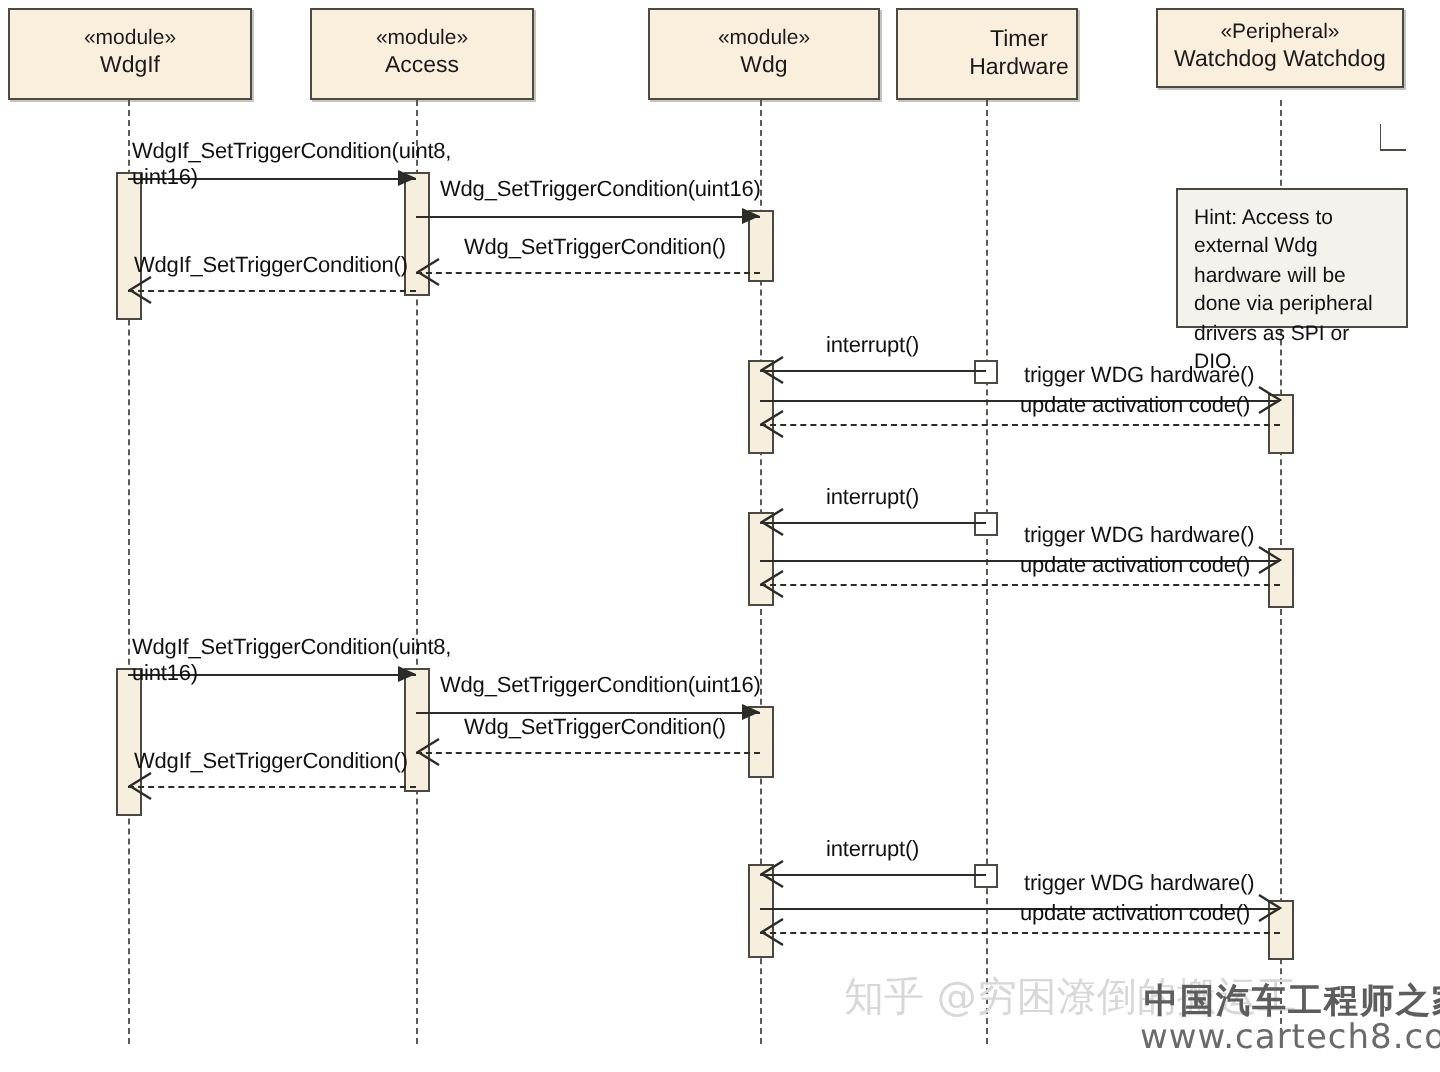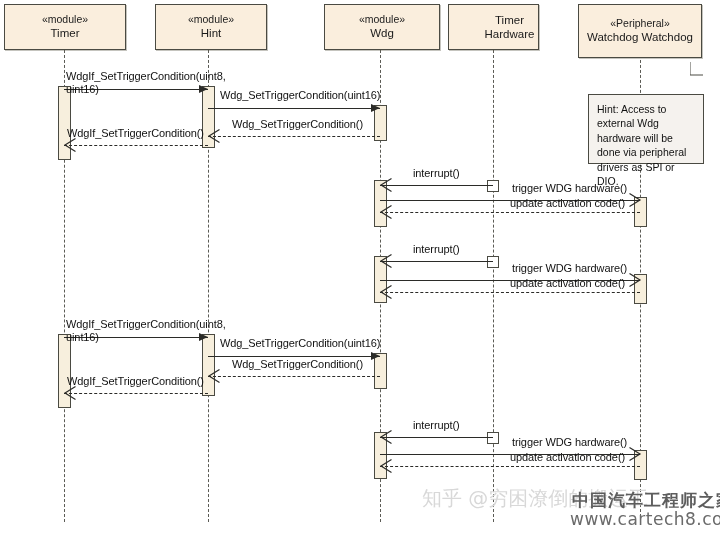--- a/index.html
+++ b/index.html
@@ -259,34 +259,34 @@
       <div class="msg-line dashed" style="left: 380px; top: 466px; width: 260px;"></div>
       <svg class="open-arrow" width="12" height="14" style="left: 380px; top: 459px;">
         <path d="M11.5 0.5 L1 7 L11.5 13.5"></path>
       </svg>
       <div class="msg-label" style="left: 510px; top: 451px;">update activation code()</div>
     </div>
 
   <div id="heads-layer">
       <div class="lifeline-head" style="left: 4px; top: 4px; width: 122px; height: 46px;">
         <div class="stereo">«module»</div>
-        <div class="name">Timer</div>
+        <div class="name">WdgIf</div>
       </div>
       <div class="lifeline-head" style="left: 155px; top: 4px; width: 112px; height: 46px;">
         <div class="stereo">«module»</div>
-        <div class="name">Hint</div>
+        <div class="name">Access</div>
       </div>
       <div class="lifeline-head" style="left: 324px; top: 4px; width: 116px; height: 46px;">
         <div class="stereo">«module»</div>
         <div class="name">Wdg</div>
       </div>
       <div class="lifeline-head single" style="left: 448px; top: 4px; width: 91px; height: 46px; padding-left: 32px;">
         <div class="name">Timer Hardware</div>
       </div>
-      <div class="lifeline-head" style="left: 578px; top: 4px; width: 124px; height: 54px;">
+      <div class="lifeline-head" style="left: 578px; top: 4px; width: 124px; height: 40px;">
         <div class="stereo">«Peripheral»</div>
         <div class="name">Watchdog Watchdog</div>
       </div>
     </div>
 
   <div id="note-layer">
       <div class="note" style="left: 588px; top: 62px; width: 116px; height: 70px;">Hint: Access to external Wdg hardware will be done via peripheral drivers as SPI or DIO.</div>
       <div class="note-fold" style="left: 691px; top: 62px;"></div>
       <div class="note-fold-line" style="left: 691px; top: 62px; border-right-color: transparent; border-top-color: transparent;"></div>
       <svg width="14" height="14" style="position: absolute; left: 690px; top: 62px;">

